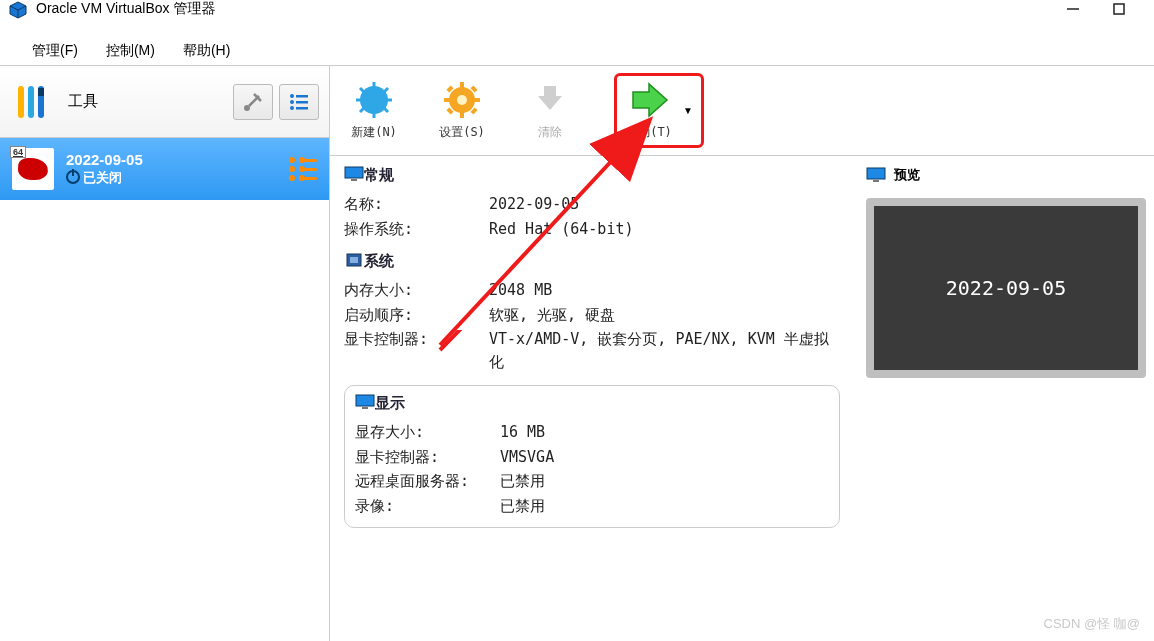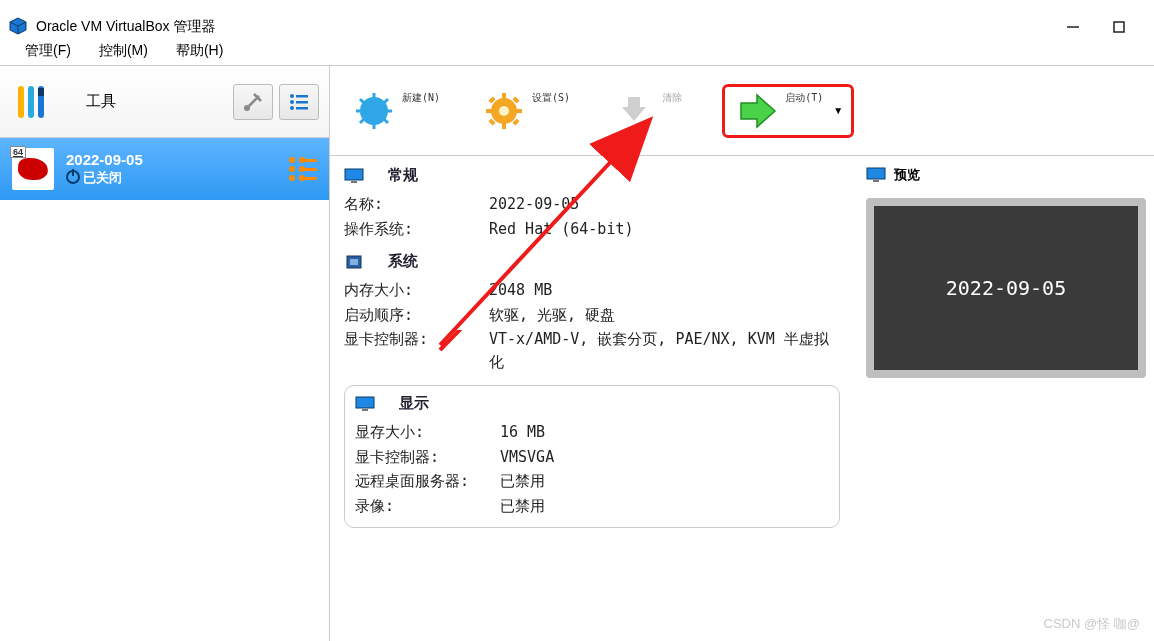--- a/index.html
+++ b/index.html
@@ -8,49 +8,49 @@
   font-size: 13px;
   background: #fff;
   width: 1154px;
   height: 641px;
   overflow: hidden;
   position: relative;
 }
 .titlebar {
   height: 36px;
   display: flex;
-  align-items: flex-end;
+  align-items: flex-start;
   padding: 0 8px;
   background: #fff;
 }
 .titlebar .logo { width: 20px; height: 20px; margin-right: 8px; display:flex; align-items:center; justify-content:center;}
 .titlebar .title { font-size: 14px; }
 .titlebar .win-controls { margin-left: auto; display: flex; gap: 28px; padding-right: 18px;}
 .win-btn { width: 18px; height: 18px; display:flex; align-items:center; justify-content:center; font-size: 16px; color:#222;}
 .menubar {
   height: 30px;
   display: flex;
   align-items: center;
   gap: 28px;
-  padding: 0 25px;
+  padding: 0 32px;
   font-size: 14px;
   border-bottom: 1px solid #ccc;
 }
 .body-split { display: flex; height: calc(641px - 36px - 30px); }
 .leftpane {
   width: 330px;
   background: #fff;
   border-right: 1px solid #ccc;
 }
 .tools-row {
   height: 72px;
   display: flex;
   align-items: center;
   padding: 0 10px;
-  gap: 28px;
+  gap: 10px;
   border-bottom: 1px solid #ccc;
   background: linear-gradient(#ffffff,#f4f4f4);
 }
 .tools-icon {
   width: 48px; height: 48px; display:flex; align-items:center; justify-content:center;
 }
 .tools-label { font-size: 15px; font-weight: 500; }
 .tool-buttons { margin-left:auto; display:flex; gap:6px;}
 .tool-btn {
   width: 40px; height: 36px; background: linear-gradient(#f7f7f7,#e8e8e8);
@@ -95,30 +95,30 @@
 .vm-menu .lines .bar{width:18px;height:3px;background:#ff8a00;border-radius:2px;}
 .rightpane { flex: 1; display:flex; flex-direction:column; }
 .toolbar {
   height: 90px;
   display: flex;
   align-items: center;
   gap: 40px;
   padding: 0 20px;
   border-bottom: 1px solid #ccc;
 }
-.tb-btn { display:flex; flex-direction:row; gap:4px; font-family: "NSimSun","SimSun",monospace; font-size:10px; color:#333;}
+.tb-btn { display:flex; flex-direction:column; align-items:center; gap:4px; font-family: "NSimSun","SimSun",monospace; font-size:12px; color:#333;}
 .tb-btn.disabled{ color:#aaa; }
 .tb-ico { width:48px; height:40px; display:flex; align-items:center; justify-content:center;}
 .start-group{ border:3px solid #ef1a1a; border-radius:6px; padding:4px 8px; display:flex; align-items:center;}
 .start-group .caret { margin-left:10px; font-size:10px;}
 .content-split{ display:flex; flex:1; overflow:hidden;}
 .details { flex:1; overflow-y:auto; padding:10px 14px; font-family: "NSimSun","SimSun",monospace; font-size:15px; color:#222;}
 .section { margin-bottom:12px; background:#fff; }
 .section.framed{ border:1px solid #ccc; border-radius:10px; padding:8px 10px; margin-bottom:10px;}
-.sec-head { display:flex; align-items:center; gap:24px; font-weight:bold; margin-bottom:8px; color:#223;}
+.sec-head { display:flex; align-items:flex-start; gap:0; font-weight:bold; margin-bottom:8px; color:#223;}
 .sec-head .sec-ico{ width:20px; height:16px; display:inline-flex; align-items:center; justify-content:center;}
 .kv { display:flex; margin:2px 0; line-height:1.5;}
 .kv .k{ width:145px;}
 .kv .v{ flex:1;}
 .previewpane{ width:300px; padding:10px 12px;}
 .prev-head{ display:flex; align-items:center; gap:8px; font-weight:bold; margin-bottom:14px;}
 .preview-screen{
   width:280px; height:180px;
   background:#3a3a3a;
   border:8px solid #bfbfbf;

